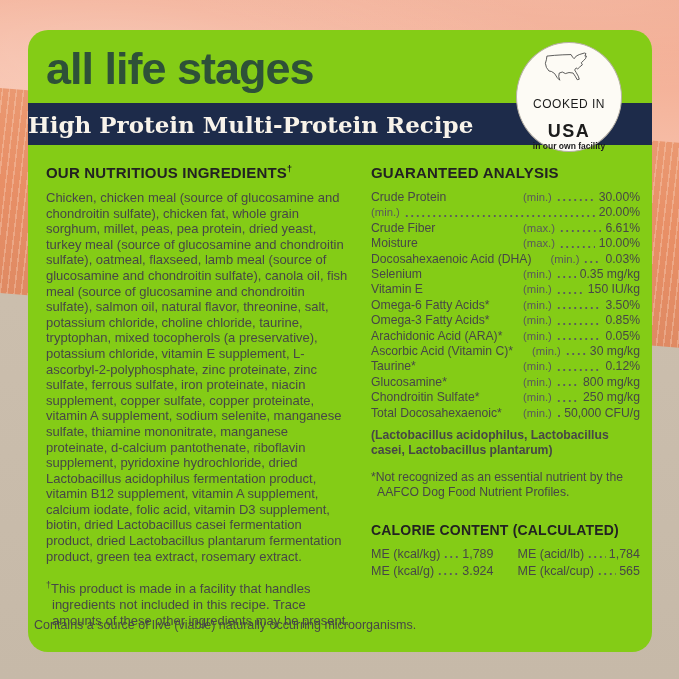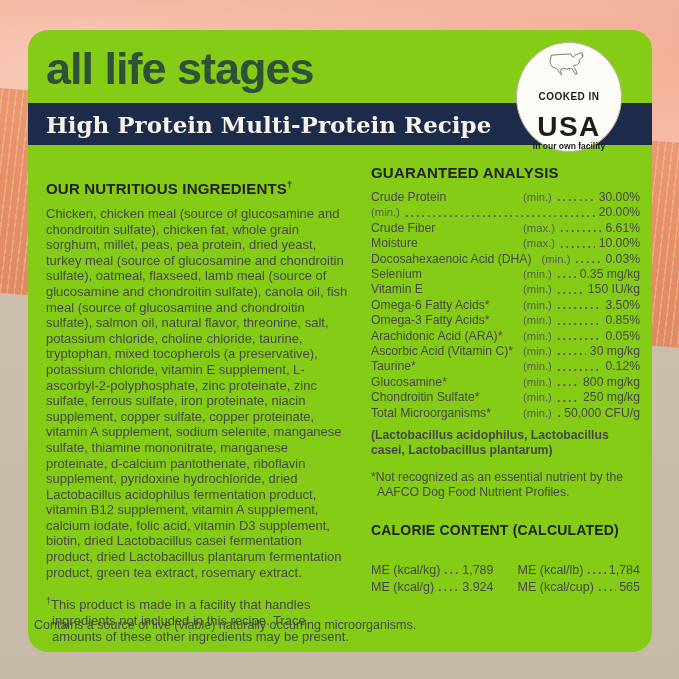--- a/index.html
+++ b/index.html
@@ -22,59 +22,59 @@
             linear-gradient(#eda085,#f3ad93 60%,#f6bba4);}
 
   
   .card{position:absolute;left:28px;top:30px;width:624px;height:622px;
         background:#84cc16;border-radius:20px;z-index:2;}
 
   .title{position:absolute;left:18px;top:16px;font-size:45px;line-height:1;
          font-weight:bold;letter-spacing:-1px;color:#2e5138;}
 
   .navy-bar{position:absolute;left:0;right:0;top:73px;height:42px;background:#1d2b4a;
-            display:flex;align-items:center;padding-left:18px;box-sizing:border-box;}
+            display:flex;align-items:center;box-sizing:border-box;}
   .subtitle{font-family:"DejaVu Serif",serif;font-weight:bold;font-size:23px;color:#f8f3ea;}
 
   
   .badge{position:absolute;left:488px;top:12px;width:106px;height:110px;border-radius:50%;
          background:#fdfbf5;border:1px solid #b7b1a6;z-index:5;
          display:flex;flex-direction:column;align-items:center;box-sizing:border-box;}
   .badge svg{margin-top:9px;}
-  .badge-line1{font-size:10px;font-weight:bold;letter-spacing:.5px;color:#1c1c1c;margin-top:14px;}
-  .badge-line2{font-size:28px;font-weight:bold;letter-spacing:1.5px;color:#1c1c1c;line-height:.9;margin-top:12px;}
+  .badge-line1{font-size:12px;font-weight:normal;letter-spacing:.5px;color:#1c1c1c;margin-top:14px;}
+  .badge-line2{font-size:18px;font-weight:bold;letter-spacing:1.5px;color:#1c1c1c;line-height:.9;margin-top:12px;}
   .badge-line3{font-size:8.5px;font-weight:bold;color:#1c1c1c;margin-top:2px;}
 
   
   .columns{position:absolute;left:18px;right:12px;top:134px;display:flex;gap:20px;}
-  .col-left{width:305px;flex:none;margin-top:16px;}
+  .col-left{width:305px;flex:none;}
   .col-right{flex:1;min-width:0;}
 
   .sec-heading{font-size:15px;font-weight:bold;letter-spacing:.2px;color:#222;}
   .sec-heading sup{font-size:9px;}
 
   .ingredients-body{margin-top:9px;font-size:13px;line-height:15.6px;color:#474747;}
   .footnote{margin-top:14px;font-size:13px;line-height:15.6px;color:#474747;
             padding-left:6px;text-indent:-6px;}
   .footnote sup{font-size:9px;}
 
   .ga-table{margin-top:9px;}
   .ga-row{display:flex;align-items:flex-end;font-size:12.2px;line-height:15.4px;color:#474747;}
-  .ga-name{white-space:nowrap;min-width:152px;padding-right:10px;box-sizing:border-box;}
+  .ga-name{white-space:nowrap;min-width:152px;padding-right:19px;box-sizing:border-box;}
   .ga-qual{flex:none;font-size:11.3px;color:#5a5a5a;}
   .ga-leader{flex:1;align-self:stretch;margin:0 4px 3px 4px;
              background:radial-gradient(circle,#5c5c5c 1px,rgba(0,0,0,0) 1.25px) left bottom / 5.5px 4px repeat-x;}
   .ga-value{white-space:nowrap;text-align:right;}
 
   .ga-note{margin-top:7px;font-size:12.2px;line-height:15px;color:#474747;font-weight:bold;}
   .ga-footnote{margin-top:12px;font-size:12.2px;line-height:15px;color:#474747;
                padding-left:6px;text-indent:-6px;}
 
   .cal-heading{margin-top:22px;font-size:14px;font-weight:bold;letter-spacing:.2px;color:#222;}
-  .cal-grid{margin-top:24px;display:flex;gap:24px;}
+  .cal-grid{margin-top:8px;display:flex;gap:24px;}
   .cal-col{flex:1;min-width:0;}
   .cal-row{display:flex;align-items:flex-end;font-size:12.5px;line-height:17px;color:#474747;}
   .cal-label{white-space:nowrap;}
   .cal-leader{flex:1;align-self:stretch;margin:0 3px 4px 3px;
               background:radial-gradient(circle,#5c5c5c 1px,rgba(0,0,0,0) 1.25px) left bottom / 5.5px 4px repeat-x;}
   .cal-value{white-space:nowrap;}
 
   .bottom-note{position:absolute;left:6px;top:588px;right:20px;
                font-size:12.5px;color:#474747;}
 </style>
@@ -212,21 +212,21 @@
           </div>
 
           <div class="ga-row">
             <span class="ga-name">Chondroitin Sulfate*</span>
             <span class="ga-qual">(min.)</span>
             <span class="ga-leader"></span>
             <span class="ga-value">250 mg/kg</span>
           </div>
 
           <div class="ga-row">
-            <span class="ga-name">Total Microorganisms*</span>
+            <span class="ga-name">Total Docosahexaenoic*</span>
             <span class="ga-qual">(min.)</span>
             <span class="ga-leader"></span>
             <span class="ga-value">50,000 CFU/g</span>
           </div>
         </div>
 
       <div class="ga-note">(Lactobacillus acidophilus, Lactobacillus casei, Lactobacillus plantarum)</div>
       <div class="ga-footnote">*Not recognized as an essential nutrient by the AAFCO Dog Food Nutrient Profiles.</div>
 
       <div class="cal-heading">CALORIE CONTENT (CALCULATED)</div>
@@ -241,21 +241,21 @@
 
             <div class="cal-row">
               <span class="cal-label">ME (kcal/g)</span>
               <span class="cal-leader"></span>
               <span class="cal-value">3.924</span>
             </div>
           </div>
         <div class="cal-col">
 
             <div class="cal-row">
-              <span class="cal-label">ME (kcal/lb)</span>
+              <span class="cal-label">ME (acid/lb)</span>
               <span class="cal-leader"></span>
               <span class="cal-value">1,784</span>
             </div>
 
             <div class="cal-row">
               <span class="cal-label">ME (kcal/cup)</span>
               <span class="cal-leader"></span>
               <span class="cal-value">565</span>
             </div>
           </div>

